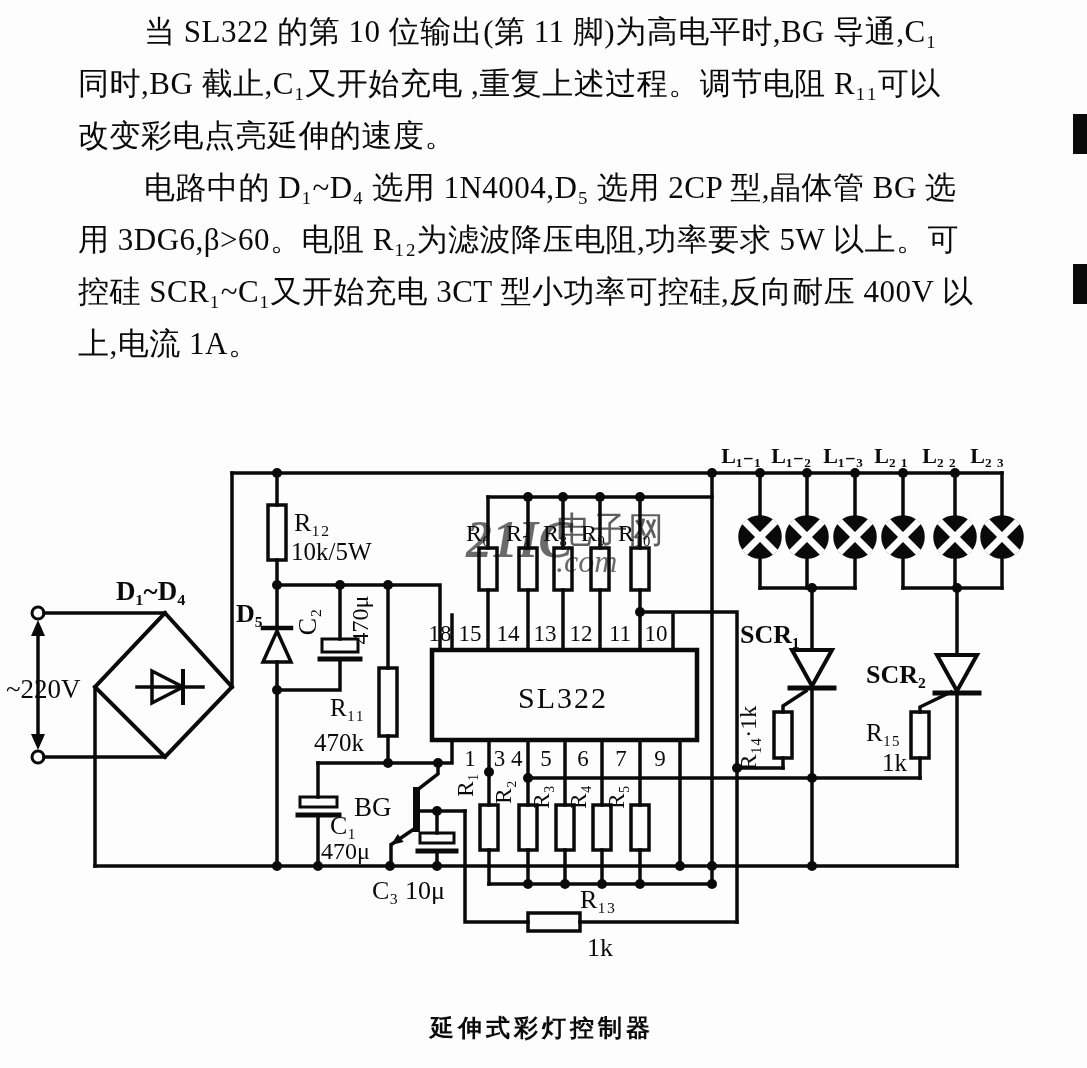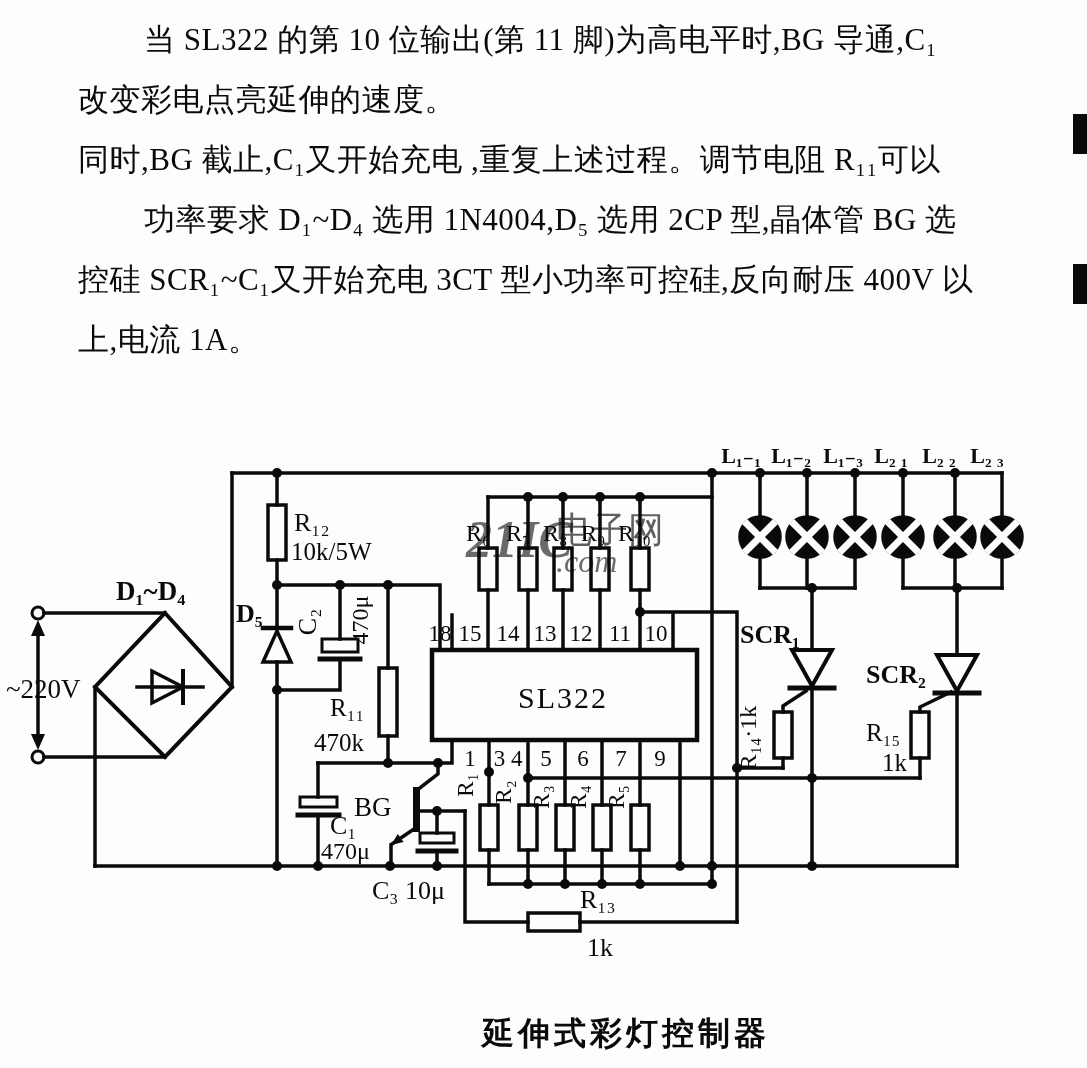--- a/index.html
+++ b/index.html
@@ -2,39 +2,40 @@
 <html><head>
 <meta charset="utf-8">
 <style>
   html,body{margin:0;padding:0;}
   body{
     width:1087px;height:1068px;position:relative;background:#fdfdfd;
     font-family:"Liberation Serif","DejaVu Serif",serif;color:#0a0a0a;
     overflow:hidden;
   }
   .article{position:absolute;left:78px;top:6px;width:936px;font-size:31px;}
-  .article .line{height:52px;line-height:52px;white-space:nowrap;letter-spacing:0.5px;margin-top:8px;}
+  .article .line{height:52px;line-height:52px;white-space:nowrap;letter-spacing:0.5px;}
   .article .indent{padding-left:66px;}
   .schematic{position:absolute;left:0;top:0;}
   .caption{
-    position:absolute;left:430px;top:1012px;width:340px;text-align:right;
-    font-size:32px;font-weight:bold;letter-spacing:4px;
+    position:absolute;left:430px;top:1012px;width:340px;text-align:left;
+    font-size:24px;font-weight:bold;letter-spacing:4px;
   }
   .scan-mark{position:absolute;left:1073px;width:14px;height:40px;background:#0a0a0a;}
   .mark1{top:114px;} .mark2{top:264px;}
   svg text{font-family:"Liberation Serif","DejaVu Serif",serif;fill:#0a0a0a;}
 </style>
 </head>
 <body>
 
 <div class="article">
   <div class="line indent">当 SL322 的第 10 位输出(第 11 脚)为高电平时,BG 导通,C₁</div>
+  <div class="line">同时,BG 截止,C₁又开始充电 ,重复上述过程。调节电阻 R₁₁可以</div>
   <div class="line">改变彩电点亮延伸的速度。</div>
-  <div class="line">同时,BG 截止,C₁又开始充电 ,重复上述过程。调节电阻 R₁₁可以</div>
-  <div class="line indent">功率要求 D₁~D₄ 选用 1N4004,D₅ 选用 2CP 型,晶体管 BG 选</div>
+  <div class="line indent">电路中的 D₁~D₄ 选用 1N4004,D₅ 选用 2CP 型,晶体管 BG 选</div>
+  <div class="line">用 3DG6,β&gt;60。电阻 R₁₂为滤波降压电阻,功率要求 5W 以上。可</div>
   <div class="line">控硅 SCR₁~C₁又开始充电 3CT 型小功率可控硅,反向耐压 400V 以</div>
   <div class="line">上,电流 1A。</div>
 </div>
 
 <div class="scan-mark mark1"></div>
 <div class="scan-mark mark2"></div>
 
 <svg class="schematic" width="1087" height="1068" viewBox="0 0 1087 1068">
   <g stroke="#0a0a0a" stroke-width="3.5" fill="none" stroke-linecap="square">
 

